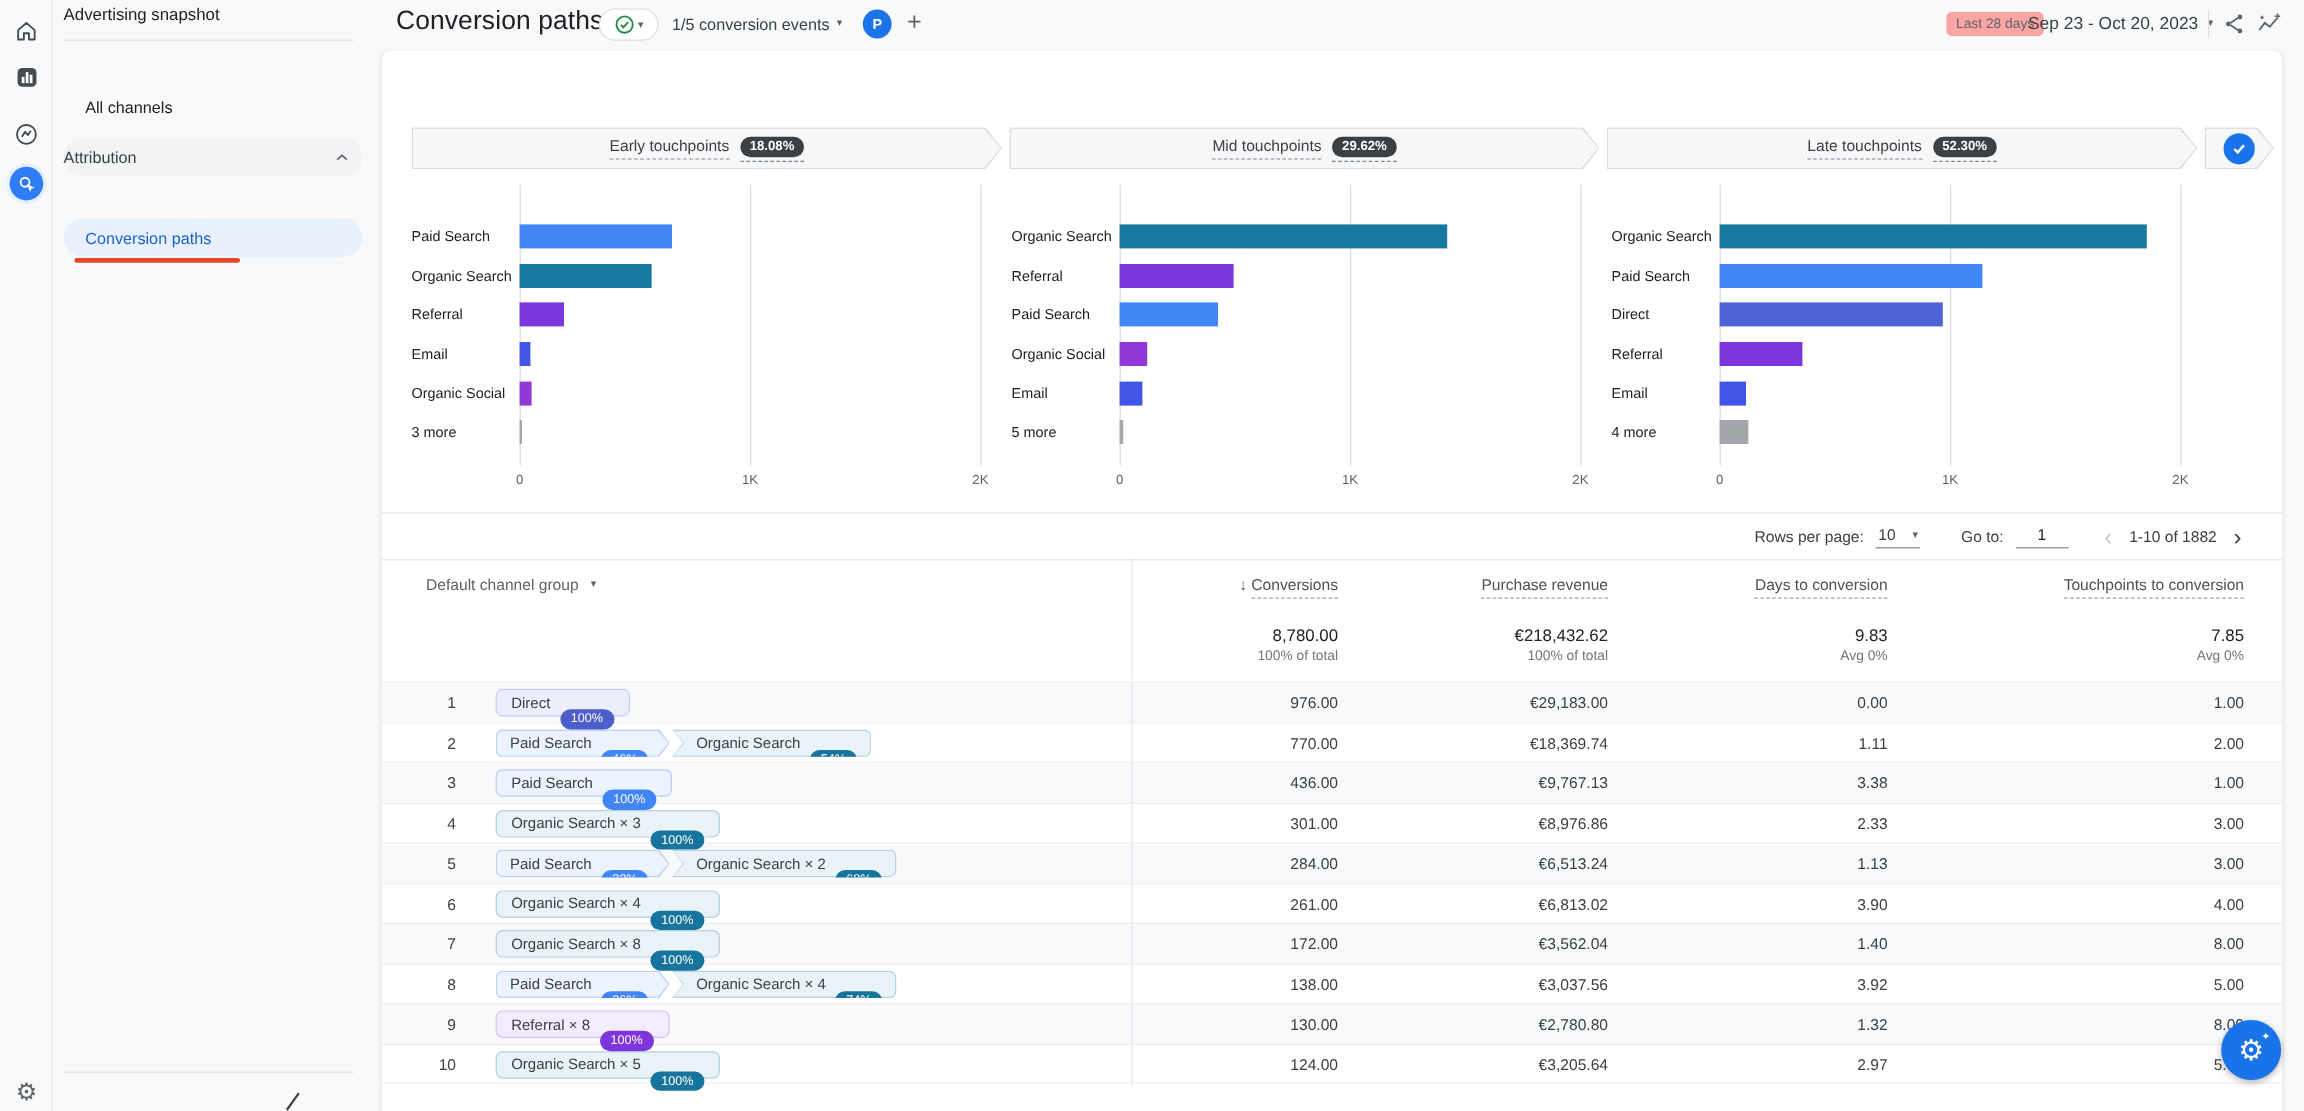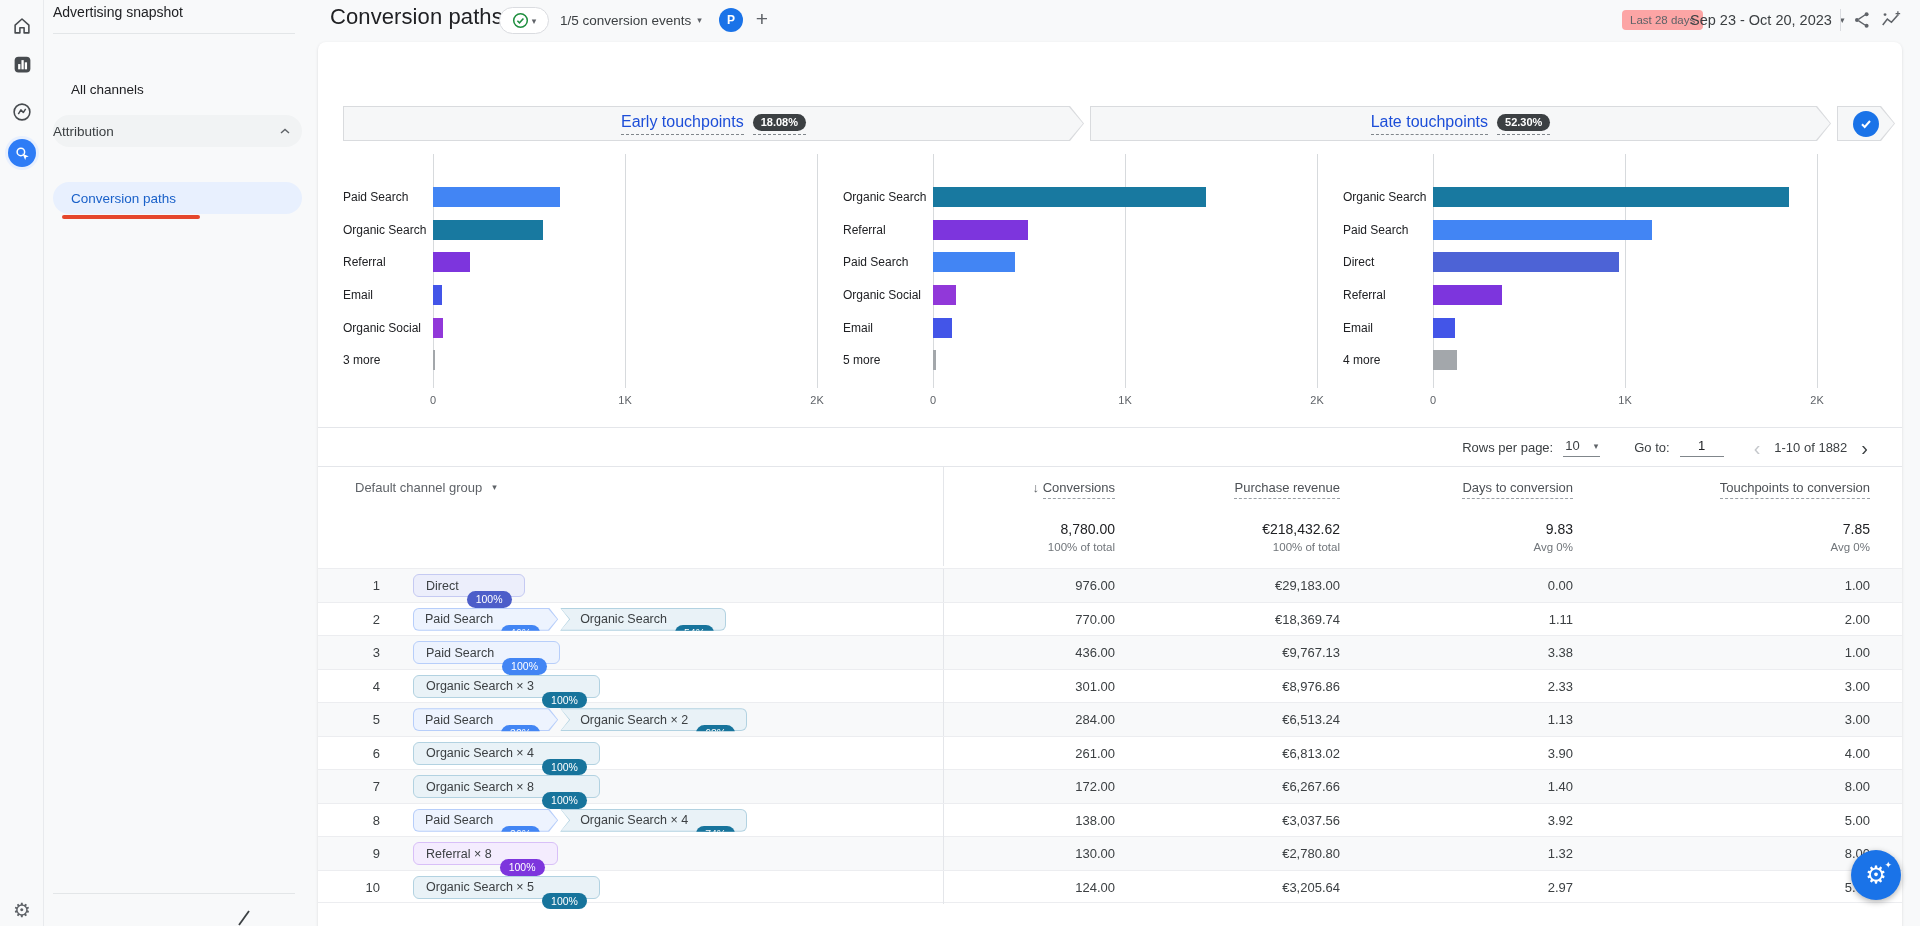--- a/index.html
+++ b/index.html
@@ -40,21 +40,21 @@
   .dashed-u { border-bottom:1px dashed #9aa0a6; padding-bottom:2px; }
 
   
   .stages { position:absolute; left:25px; top:64px; width:1552px; height:35px; display:flex; gap:6px; }
   .stage { position:relative; flex:1; }
   .stage.end { flex:0 0 58px; }
   .stage-bg, .stage-fill { position:absolute; clip-path:polygon(0 0, calc(100% - 14px) 0, 100% 50%, calc(100% - 14px) 100%, 0 100%); }
   .stage-bg { inset:0; background:#d9dbde; }
   .stage-fill { inset:1px; background:#f6f7f8; }
   .stage-content { position:relative; z-index:1; height:100%; display:flex; align-items:center; justify-content:center; gap:9px; }
-  .stage-label { font-size:16px; color:#1d4ed8; border-bottom:1px dashed #80868b; padding-bottom:3px; }
+  .stage-label { font-size:13px; color:#404040; border-bottom:1px dashed #80868b; padding-bottom:3px; }
   .stage-badge-wrap { border-bottom:1px dashed #80868b; padding-bottom:3px; }
   .stage-badge { background:#3c4043; color:#fff; font-size:11px; font-weight:bold; border-radius:10px; padding:3px 8px; line-height:1; display:inline-block; }
   .blue-check { width:26px; height:26px; border-radius:50%; background:#1a73e8; display:flex; align-items:center; justify-content:center; }
 
   
   .charts { position:absolute; left:25px; top:112px; width:1552px; height:260px; display:flex; gap:26px; }
   .chart { position:relative; width:474px; height:260px; }
   .grid { position:absolute; left:90px; top:0; width:384px; height:234px; }
   .gline { position:absolute; top:0; bottom:0; width:1px; background:#d7dadd; }
   .crows { position:absolute; left:0; top:27px; right:0; }
@@ -218,20 +218,28 @@
         <div class="stage-fill"></div>
       <div class="stage-content">
         <span class="stage-label">Early touchpoints</span>
         <span class="stage-badge-wrap"><span class="stage-badge">18.08%</span></span>
       </div>
     </div>
     <div class="stage">
       <div class="stage-bg"></div>
         <div class="stage-fill"></div>
       <div class="stage-content">
+        <span class="stage-label">Mid touchpoints</span>
+        <span class="stage-badge-wrap"><span class="stage-badge">29.62%</span></span>
+      </div>
+    </div>
+    <div class="stage">
+      <div class="stage-bg"></div>
+        <div class="stage-fill"></div>
+      <div class="stage-content">
         <span class="stage-label">Late touchpoints</span>
         <span class="stage-badge-wrap"><span class="stage-badge">52.30%</span></span>
       </div>
     </div>
     <div class="stage end">
       <div class="stage-bg"></div>
         <div class="stage-fill"></div>
       <div class="stage-content">
         <span class="blue-check">
           <svg width="14" height="14" viewBox="0 0 14 14">
@@ -553,21 +561,21 @@
       <div class="trow">
         <div class="tgrid">
           <div class="cell-path">
             <span class="rownum">7</span>
             <span class="chip single" style="--bc: #b2d2e1; --fc: #e9f2f7;">
               <span class="chip-label">Organic Search × 8</span>
               <span class="chip-pill" style="background: rgb(23, 116, 156);">100%</span>
             </span>
           </div>
           <div class="num">172.00</div>
-          <div class="num">€6,267.66</div>
+          <div class="num">€3,562.04</div>
           <div class="num">1.40</div>
           <div class="num">8.00</div>
         </div>
       </div>
       <div class="trow">
         <div class="tgrid">
           <div class="cell-path">
             <span class="rownum">8</span>
             <span class="chip pfirst" style="--bc: #b7cefa; --fc: #edf3fe;">
               <span class="chip-label">Paid Search</span>

